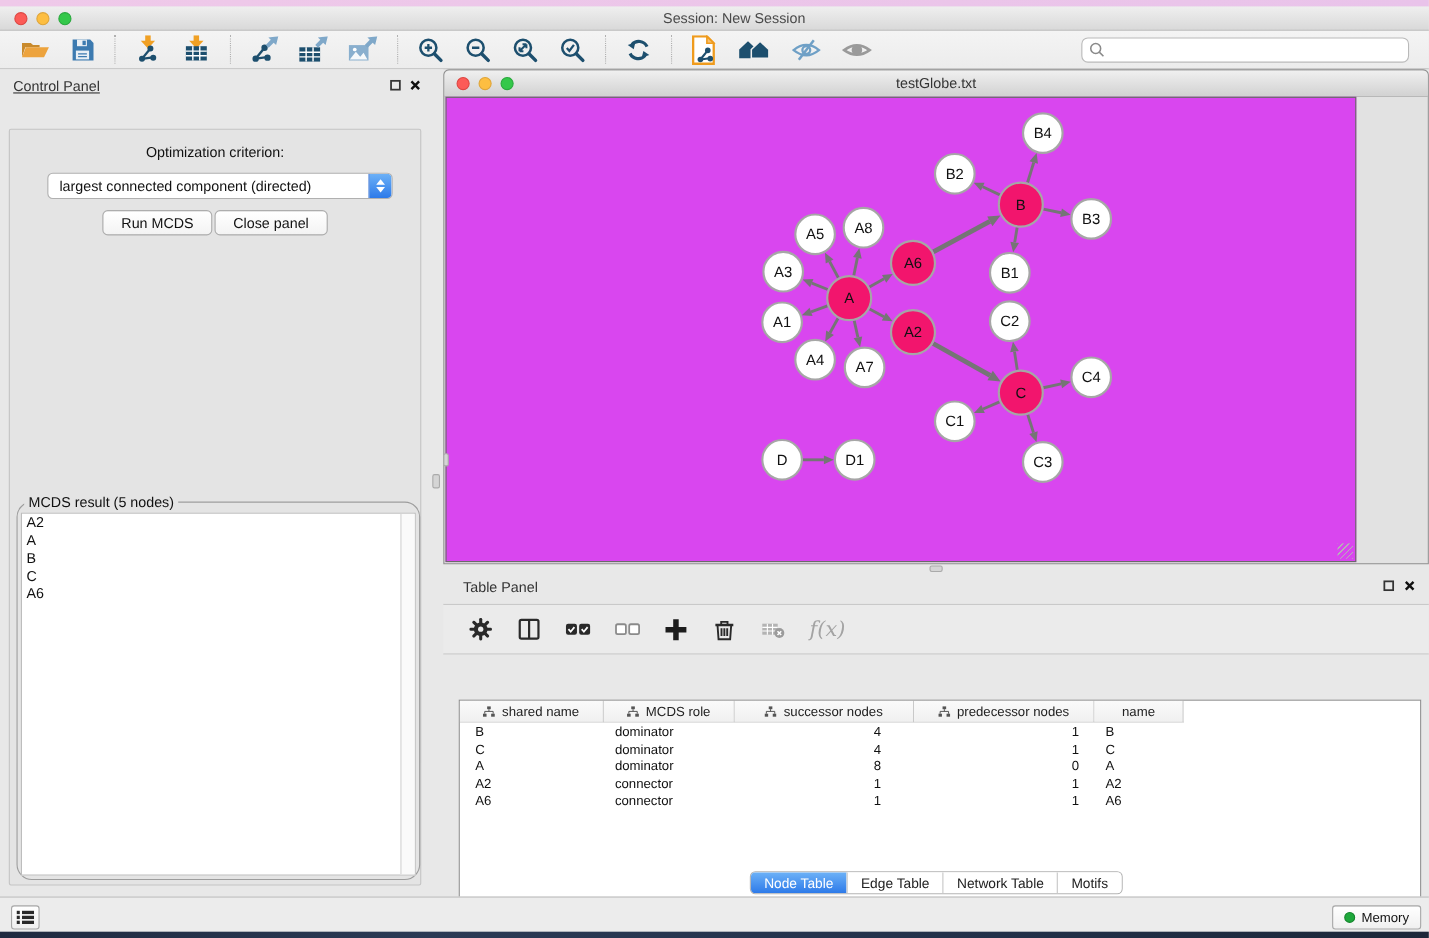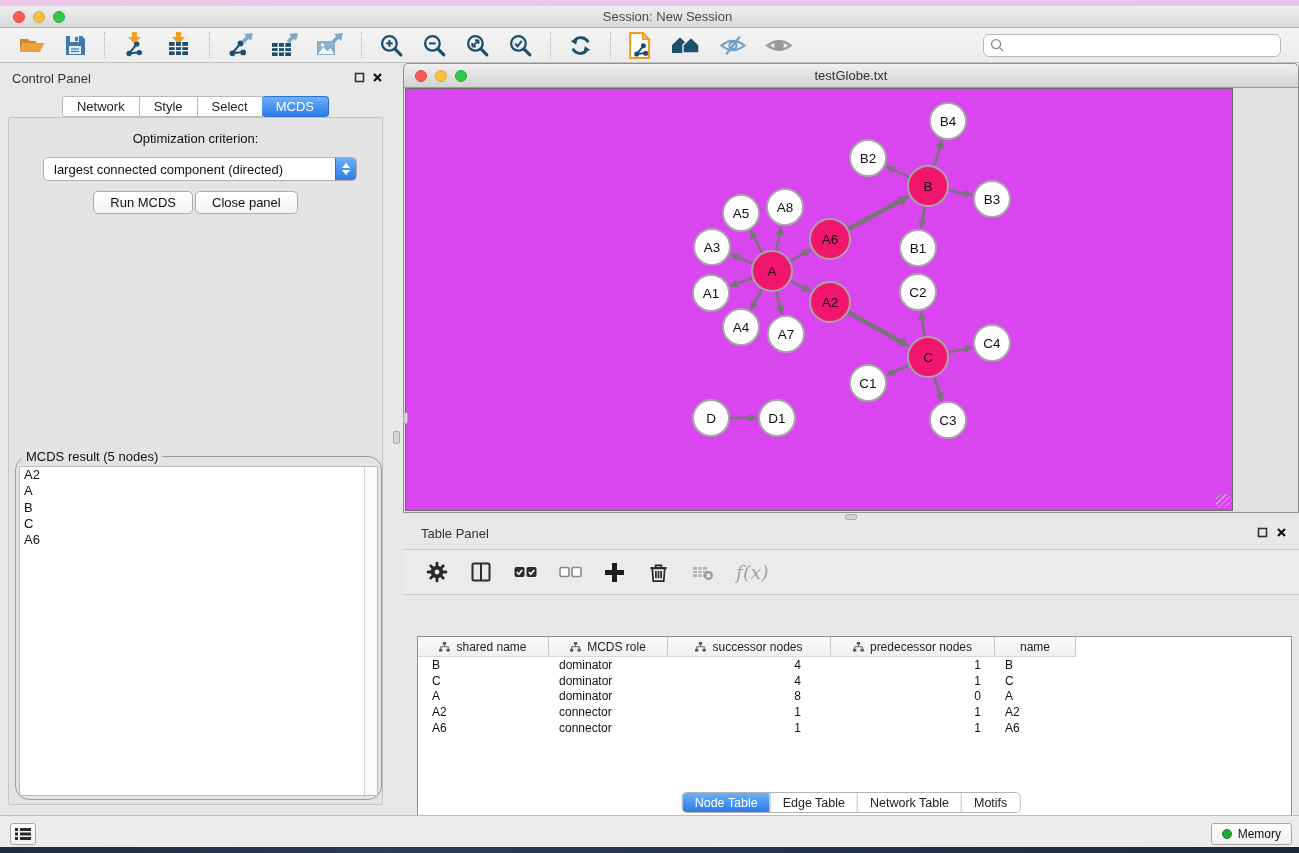--- a/index.html
+++ b/index.html
@@ -33,21 +33,21 @@
   .tb-sep { width:0; height:26px; border-left:1px dotted #b0b0b0; margin:0 8px; }
   .tb-spacer { flex:1; }
   .searchbox { width:298px; height:23px; background:#fff; border:1px solid #b9b9b9;
     border-radius:6px; display:flex; align-items:center; padding:0 6px; margin-right:8px; }
   .searchbox input { border:none; outline:none; flex:1; font-size:12px; margin-left:5px;
     font-family:"Liberation Sans",sans-serif; background:transparent; }
 
   
   .control-panel { position:absolute; left:0; top:63px; width:391px; height:752px; background:#e8e8e8; }
   .cp-header { position:absolute; left:0; top:0; width:100%; height:28px; }
-  .cp-title { position:absolute; left:12px; top:8px; font-size:13px; color:#333; }
+  .cp-title { position:absolute; left:12px; top:8px; font-size:13px; color:#333;text-decoration:underline; }
   .panel-icons { position:absolute; right:8px; top:9px; display:flex; gap:7px; align-items:center; }
   .cp-tabs { position:absolute; left:0; top:33px; width:100%; display:flex; justify-content:center; }
   .cp-tab { height:21px; padding:0 14px; background:#fff; border:1px solid #b9b9b9; border-left:none;
     font-size:13px; display:flex; align-items:center; color:#222; position:relative; z-index:3; }
   .cp-tab:first-child { border-left:1px solid #b9b9b9; border-radius:3px 0 0 3px; }
   .cp-tab:last-child { border-radius:0 3px 3px 0; }
   .cp-tab.active { background:linear-gradient(#6cb1f7,#2d7ae9); border-color:#2d6fd6; color:#fff;
     border-radius:4px; margin-left:-1px; }
   .cp-content { position:absolute; left:8px; top:54px; width:375px; height:688px;
     background:#e4e4e4; border:1px solid #c4c4c4; border-radius:2px; }
@@ -320,26 +320,20 @@
       <div class="cp-title">Control Panel</div>
       <div class="panel-icons">
         <svg width="11" height="11">
           <rect x="1.5" y="1.5" width="8" height="8" fill="none" stroke="#333" stroke-width="1.6"></rect>
         </svg>
         <svg width="11" height="11">
           <path d="M2 2 L9 9 M9 2 L2 9" stroke="#111" stroke-width="2.2"></path>
         </svg>
       </div>
     </div>
-    <div class="cp-tabs">
-        <div class="cp-tab">Network</div>
-        <div class="cp-tab">Style</div>
-        <div class="cp-tab">Select</div>
-        <div class="cp-tab active">MCDS</div>
-      </div>
     <div class="cp-content">
       <div class="opt-label">Optimization criterion:</div>
       <div class="criterion">
         <div class="val">largest connected component (directed)</div>
         <div class="cap">
           <div class="tri-up"></div>
             <div class="tri-down"></div>
         </div>
       </div>
       <div class="cp-buttons">

